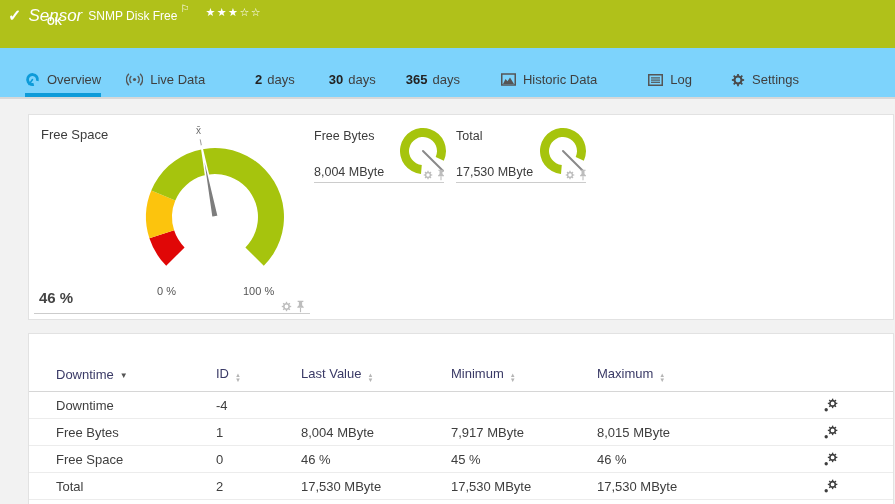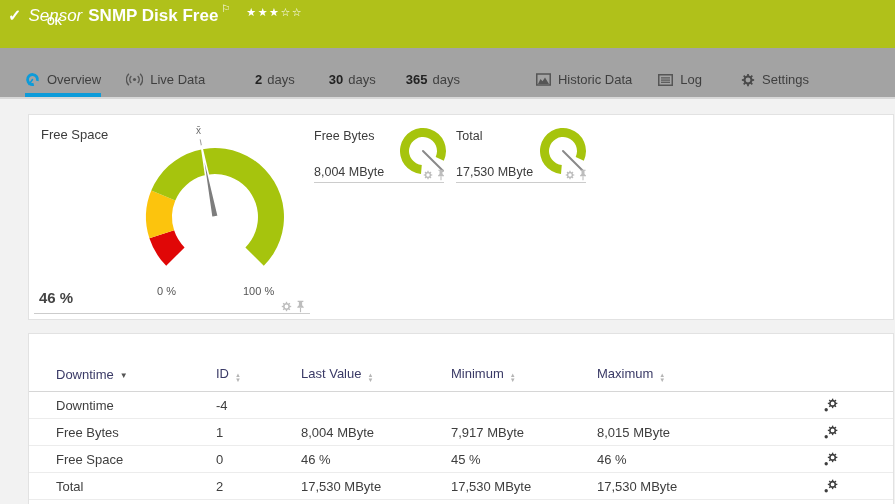--- a/index.html
+++ b/index.html
@@ -8,33 +8,33 @@
   }
   *{margin:0;padding:0;box-sizing:border-box}
   html,body{width:895px;height:504px;overflow:hidden}
   body{position:relative;background:#f2f2f2;font-family:"Liberation Sans",sans-serif;color:#3e3e3e}
   svg{display:block}
   
   .app-header{position:absolute;left:0;top:0;width:895px;height:48px;background:var(--header-bg);color:#fff}
   .hdr-line{position:absolute;left:8px;top:5px;display:flex;align-items:flex-start}
   .check{font-size:16px;font-weight:bold;margin-right:7px;line-height:22px}
   .sensor-prefix{font-style:italic;font-weight:400;font-size:17px;line-height:22px;margin-right:6px}
-  .sensor-name{font-weight:700;font-size:17px;line-height:22px}
+  .sensor-name{font-weight:400;font-size:12px;line-height:22px}
   .flag{font-size:10px;margin-left:3px;position:relative;top:-2px}
   .stars{font-size:11px;margin-left:16px;letter-spacing:1.5px;position:relative;top:1px}
   .status-ok{position:absolute;left:47px;top:16px;font-size:10px;font-weight:700}
   
-  .tabstrip{position:absolute;left:0;top:48px;width:895px;height:51px;background:#a3a3a3;
+  .tabstrip{position:absolute;left:0;top:48px;width:895px;height:51px;background:#7dd3fc;
     border-bottom:2px solid #d8d8d8;display:flex;align-items:center;padding:14px 16px 0 25px}
   .tab{display:flex;align-items:center;height:100%;cursor:pointer;font-size:13px;color:#3f3f3f;white-space:nowrap}
   .tab .ticon{margin-right:7px;display:flex}
   .tab .num{font-weight:700;color:#222;margin-right:5px}
   .tab.active{box-shadow:inset 0 -4px 0 var(--blue)}
   .mr1{margin-right:25px}.mr2{margin-right:50px}.mr3{margin-right:34px}.mr4{margin-right:30px}
-  .mr5{margin-right:76px}.mr6{margin-right:26px}.mr7{margin-right:39px}
+  .mr5{margin-right:41px}.mr6{margin-right:51px}.mr7{margin-right:39px}
   
   .panel{position:absolute;background:#fff;border:1px solid #e2e2e2}
   #gauge-panel{left:28px;top:114px;width:866px;height:206px}
   #table-panel{left:28px;top:333px;width:866px;height:200px}
   
   .tile-title{position:absolute;font-size:13px;color:#3c3c3c}
   #free-space-title{left:12px;top:12px}
   #main-gauge-svg{position:absolute;left:100px;top:8px}
   .axis-label{position:absolute;font-size:11px;color:#555}
   #main-min{left:128px;top:170px}

